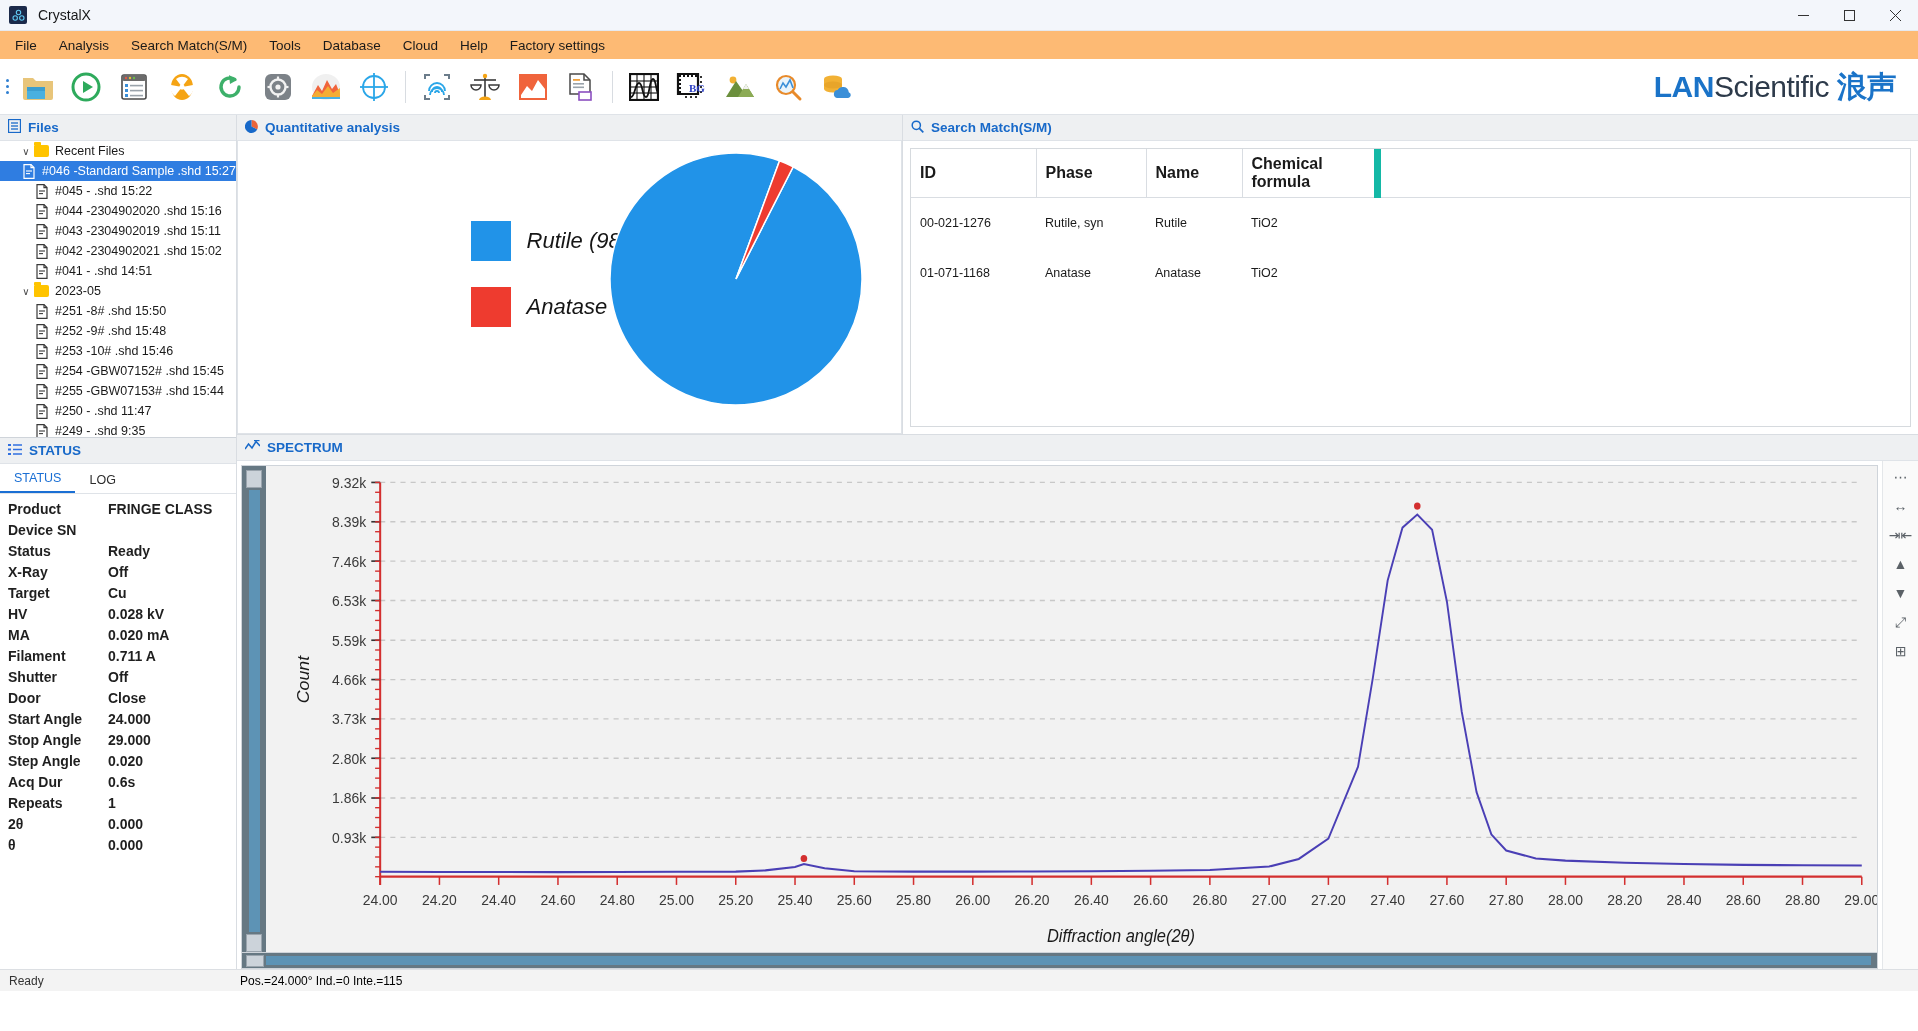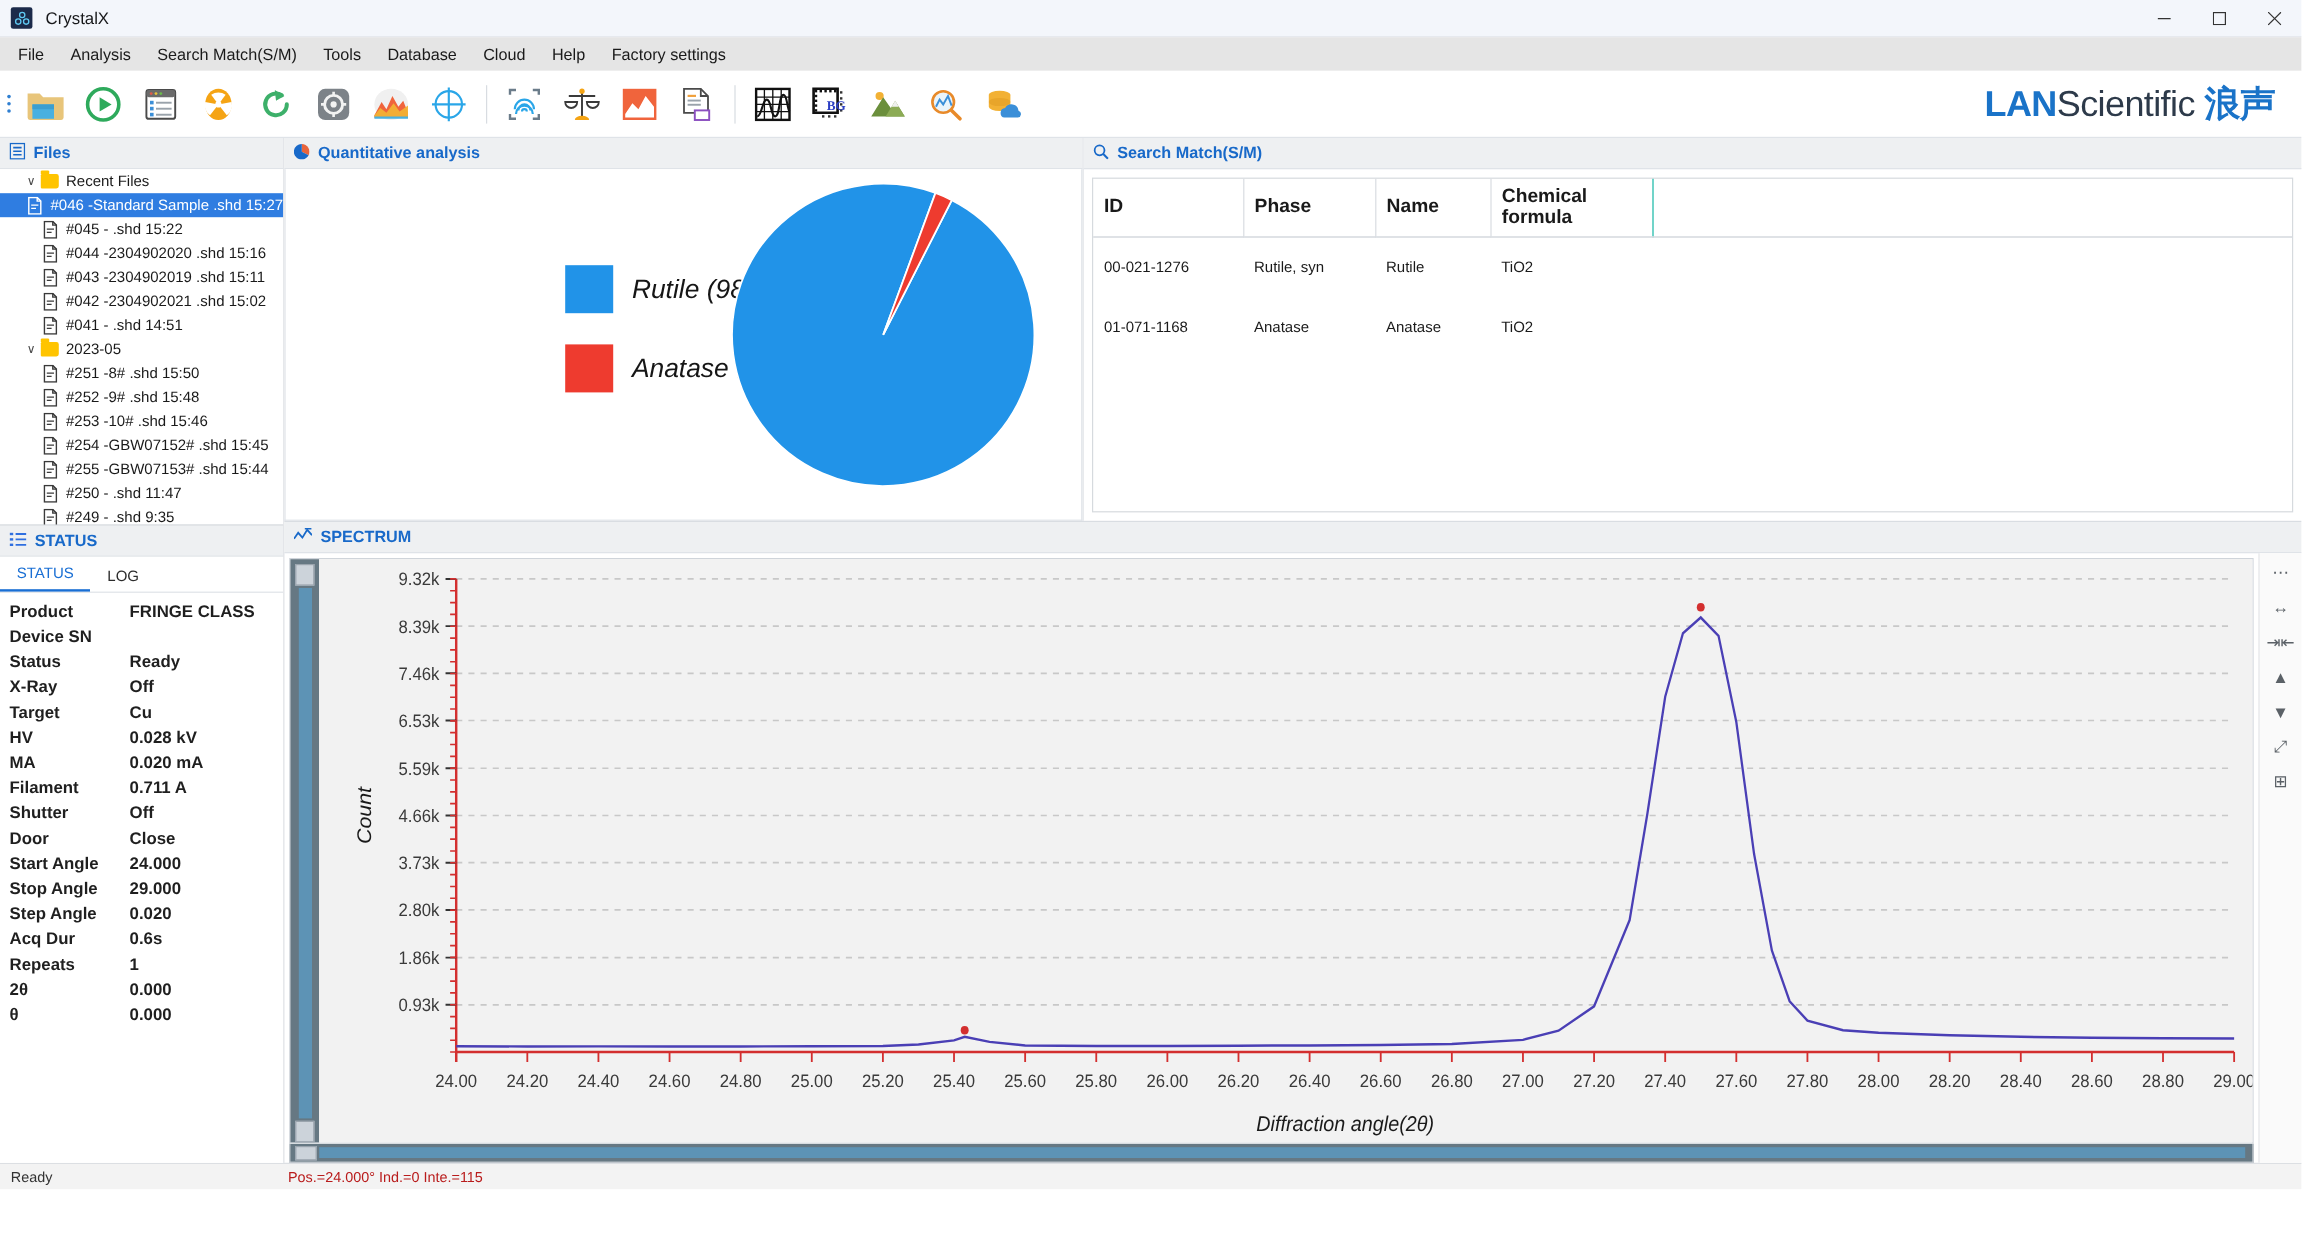--- a/index.html
+++ b/index.html
@@ -14,21 +14,21 @@
   .titlebar{ height:31px; background:#f3f6fb; display:flex; align-items:center;
              border-bottom:1px solid #e6e9ee; }
   .tb-logo{ width:18px;height:18px;margin-left:9px;margin-right:11px;border-radius:2px;
             background:#1b2a4a; display:flex;align-items:center;justify-content:center; }
   .tb-logo svg{ display:block; }
   .tb-title{ font-size:14px; color:#17181a; }
   .tb-spacer{ flex:1; }
   .tb-btn{ width:46px;height:31px;display:flex;align-items:center;justify-content:center;
            color:#222; font-size:14px; }
   
-  .menubar{ height:28px; display:flex; align-items:center; padding-left:4px; background:#e5e5e5; }
+  .menubar{ height:28px; display:flex; align-items:center; padding-left:4px; background:#fdba74; }
   .menu-item{ padding:4px 11px; font-size:13.5px; color:#1a1a1a; }
   
   .toolbar{ height:56px; background:#fff; display:flex; align-items:center; position:relative;
             border-bottom:1px solid #dfe3e8; }
   .grip{ width:14px; height:56px; display:flex; flex-direction:column; justify-content:center;
          align-items:center; gap:3px; }
   .grip i{ width:3px;height:3px;border-radius:50%;background:#2f7fd1;display:block; }
   .tbtn{ width:40px;height:44px;display:flex;align-items:center;justify-content:center;
          margin:0 4px; border-radius:3px; }
   .tsep{ width:1px;height:32px;background:#d8dce1;margin:0 7px; }
@@ -97,21 +97,21 @@
   .hthumb{ width:18px;height:12px;background:#ccd3da;border:1px solid #9aa4ad;margin-left:4px; }
   .htrack{ flex:1;height:9px;background:#5d93b5;margin-right:6px;margin-left:2px; }
   .spec-tools{ width:36px; background:#fafafa; display:flex; flex-direction:column;
                align-items:center; padding-top:6px; gap:9px; border-left:1px solid #e4e7ea; }
   .stool{ width:26px;height:20px;display:flex;align-items:center;justify-content:center;
           color:#5b6167; font-size:14px; }
   
   .statusbar{ height:22px; background:#f3f3f3; display:flex; align-items:center;
               border-top:1px solid #dcdfe3; font-size:12px; color:#333; }
   .sb1{ padding-left:9px; width:240px; }
-  .sb2{ color:#b91c1c; }
+  .sb2{ color:#000000; }
   
   .axt{ font-size:11px; fill:#3a3a3a; }
   .axlabel{ font-size:13px; font-style:italic; fill:#1a1a1a; }
 </style>
 </head>
 <body>
 
 <div class="titlebar">
   <div class="tb-logo">
     <svg width="13" height="13" viewBox="0 0 13 13">
@@ -647,21 +647,21 @@
           </span>
           <span class="ph-t">Search Match(S/M)</span>
         </div>
         <div class="sm-body">
           <table class="pid">
             <thead>
               <tr>
                 <th style="width:125px">ID</th>
                 <th style="width:110px">Phase</th>
                 <th style="width:96px">Name</th>
-                <th style="width:135px;border-right:1px solid #14b8a6">Chemical formula</th>
+                <th style="width:135px;border-right:7px solid #14b8a6">Chemical formula</th>
                 <th style="border-right:none"></th>
               </tr>
             </thead>
             <tbody id="pid-body">
                 <tr>
                   <td>00-021-1276</td>
                   <td>Rutile, syn</td>
                   <td>Rutile</td>
                   <td>TiO2</td>
                   <td></td>

